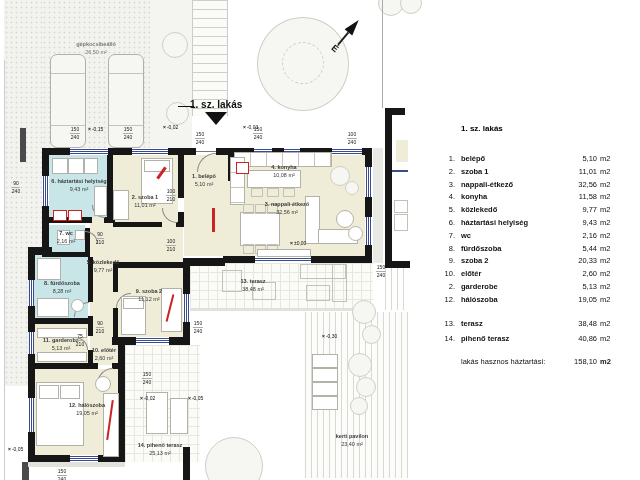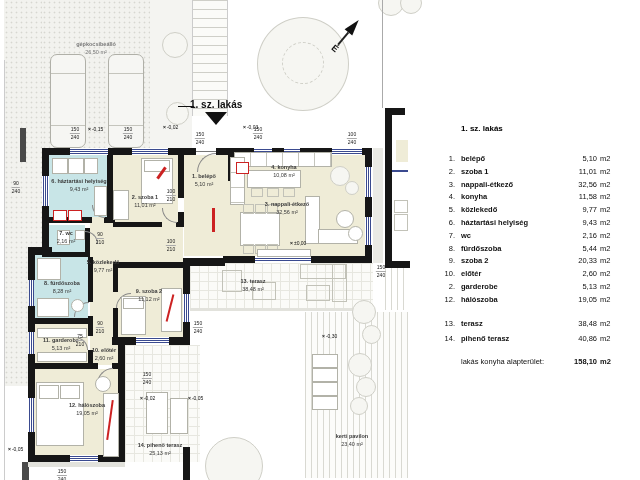--- a/index.html
+++ b/index.html
@@ -49,21 +49,21 @@
   .subhead{position:absolute;left:461px;top:124px;font-size:8px;font-weight:bold;color:#000;}
   .rows{position:absolute;left:442px;width:170px;}
   .row{display:flex;height:12.8px;font-size:7.5px;color:#111;align-items:flex-start;}
   .rows2 .row{height:15px;}
   .row .n{width:13px;text-align:right;}
   .row .nm{margin-left:6px;font-weight:bold;flex:1;text-align:left;}
   .row .v{width:26px;text-align:right;}
   .row .u{width:12px;margin-left:3px;text-align:left;}
   .total{position:absolute;left:442px;top:357px;width:170px;display:flex;font-size:7.5px;color:#111;}
   .total .tl{margin-left:19px;}
-  .total .tv{margin-left:auto;font-weight:bold;}
+  .total .tv{margin-left:auto;font-weight:normal;}
   .total .tu{width:12px;margin-left:3px;font-weight:bold;}
 </style>
 </head>
 <body>
 
 <div id="canvas">
 
   <div class="abs dots" style="left:4px;top:0;width:38px;height:386px"></div>
   <div class="abs" style="left:4px;top:60px;width:1px;height:420px;background:#ccc"></div>
   <div class="abs" style="left:20px;top:128px;width:6px;height:34px;background:#4a4a4a"></div>
@@ -530,18 +530,18 @@
       </div>
     <div class="row">
         <span class="n">14.</span>
         <span class="nm">pihenő terasz</span>
         <span class="v">40,86</span>
         <span class="u">m2</span>
       </div>
   </div>
 
   <div class="total">
-    <span class="tl">lakás konyha alapterület:</span>
+    <span class="tl">lakás hasznos háztartási:</span>
     <span class="tv">158,10</span>
     <span class="tu">m2</span>
   </div>
 
 </div>
 
 </body></html>

